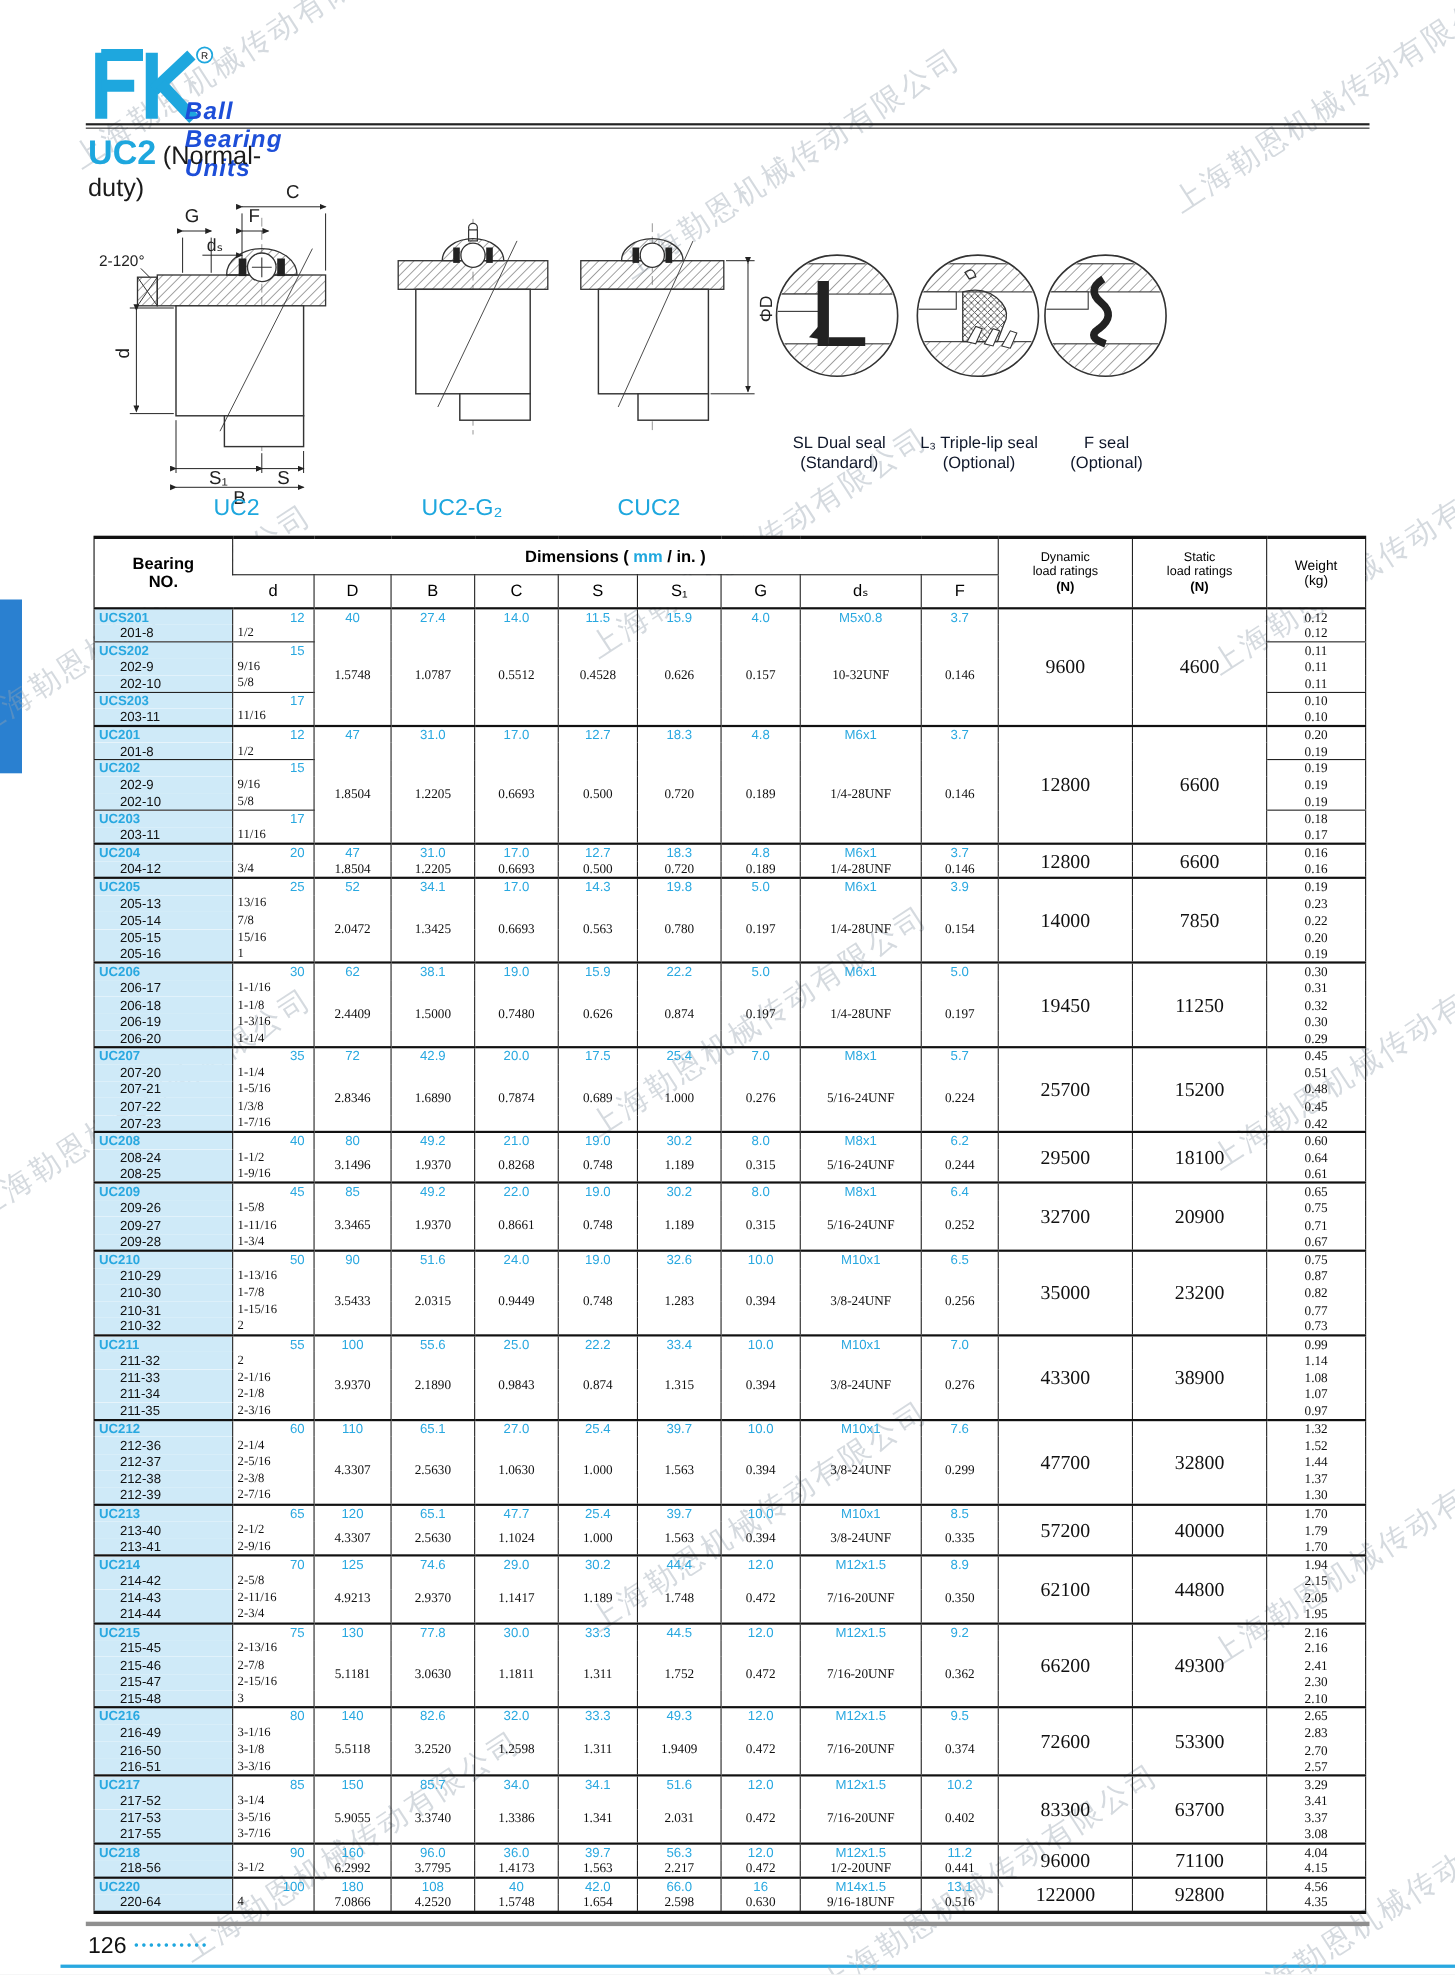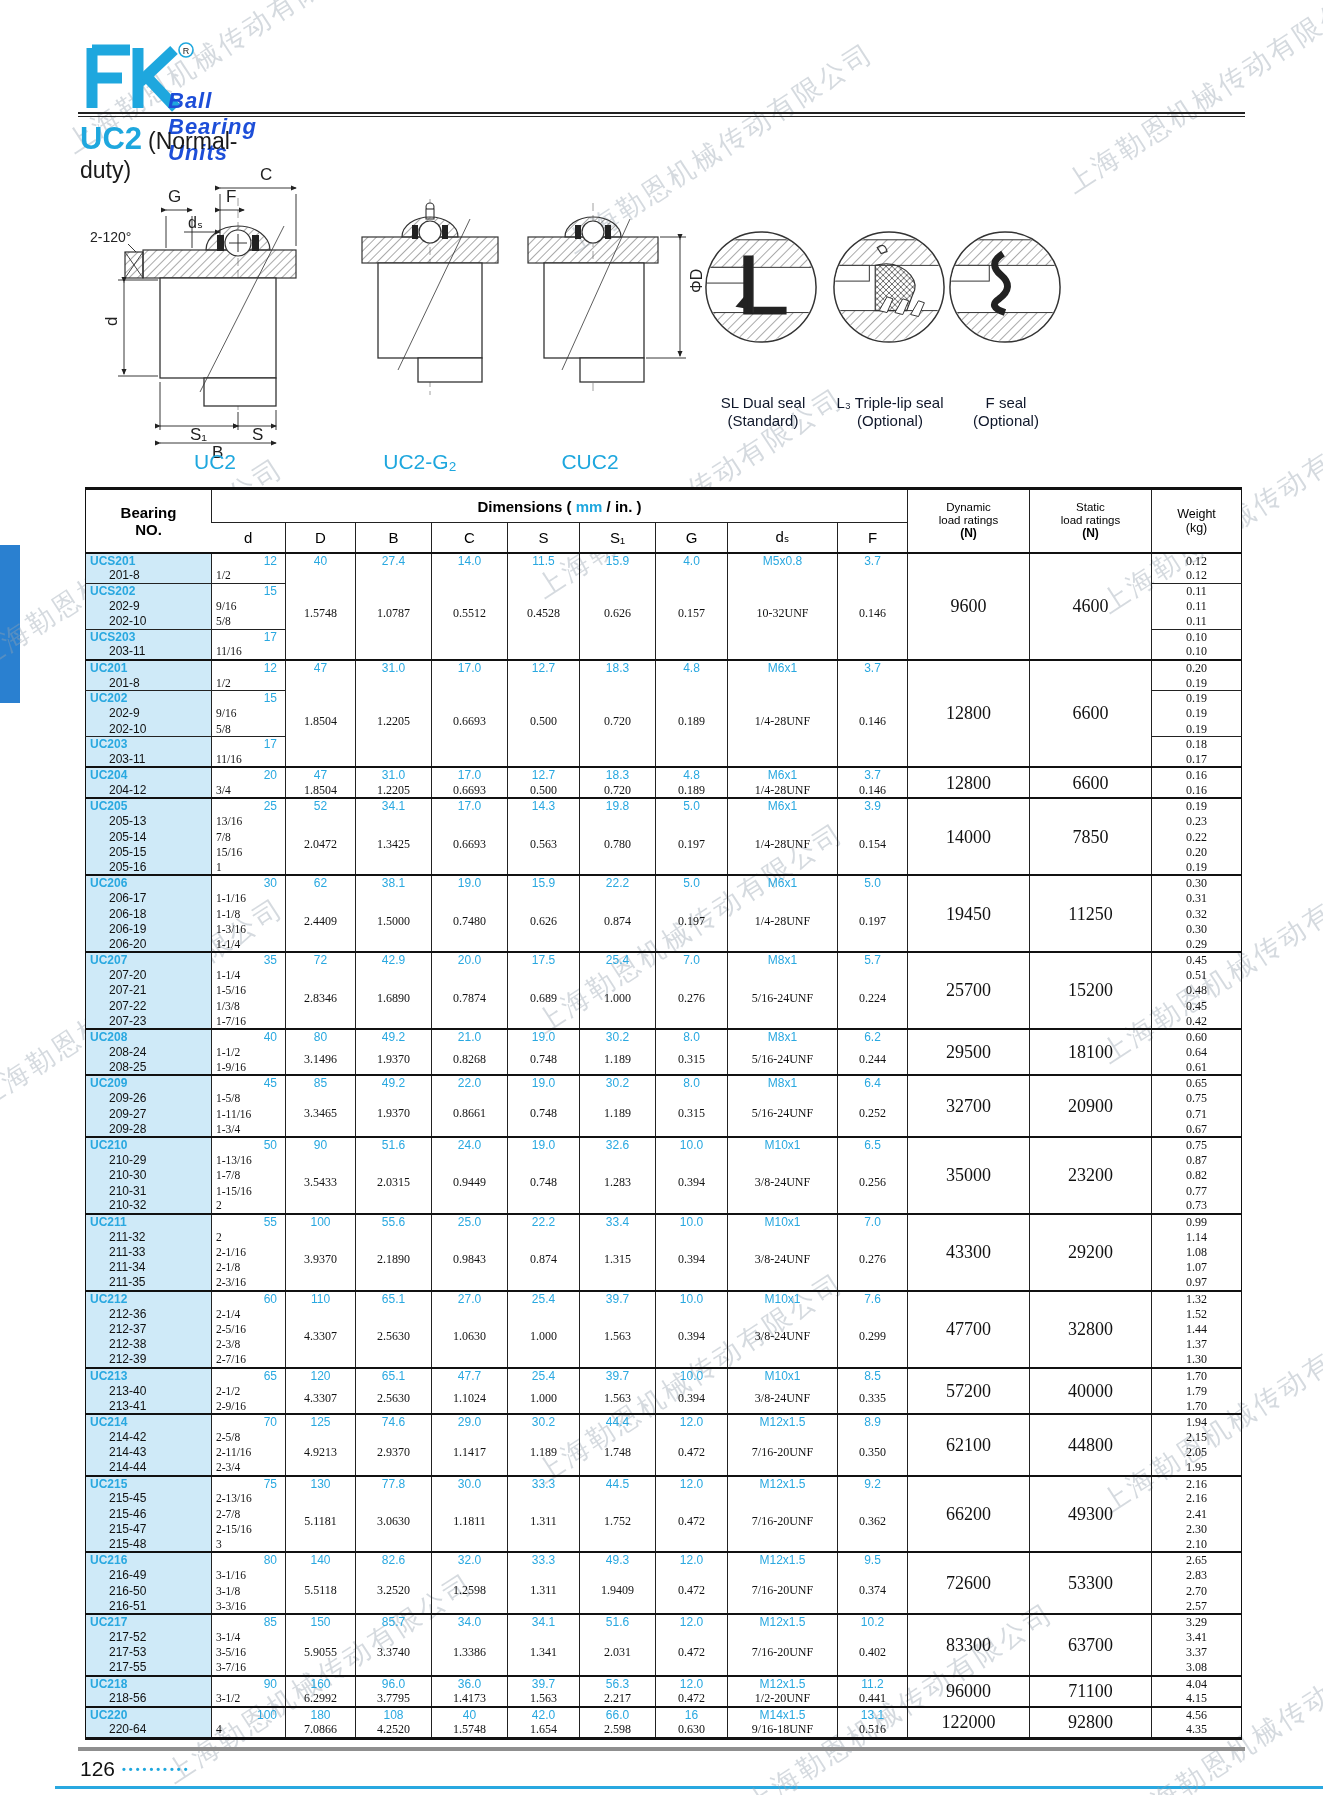--- a/index.html
+++ b/index.html
@@ -725,21 +725,21 @@
             <td class="c-d dmm">55</td>
             <td class="c-dim metric">100</td>
             <td class="c-dim metric">55.6</td>
             <td class="c-dim metric">25.0</td>
             <td class="c-dim metric">22.2</td>
             <td class="c-dim metric">33.4</td>
             <td class="c-dim metric">10.0</td>
             <td class="c-dim metric">M10x1</td>
             <td class="c-dim metric">7.0</td>
             <td class="c-load" rowspan="5">43300</td>
-            <td class="c-load" rowspan="5">29200</td>
+            <td class="c-load" rowspan="5">38900</td>
             <td class="c-w">0.99</td>
           </tr>
           <tr>
             <td class="c-bno sub">211-32</td>
             <td class="c-d din">2</td>
             <td class="c-dim inch" rowspan="4">3.9370</td>
             <td class="c-dim inch" rowspan="4">2.1890</td>
             <td class="c-dim inch" rowspan="4">0.9843</td>
             <td class="c-dim inch" rowspan="4">0.874</td>
             <td class="c-dim inch" rowspan="4">1.315</td>

